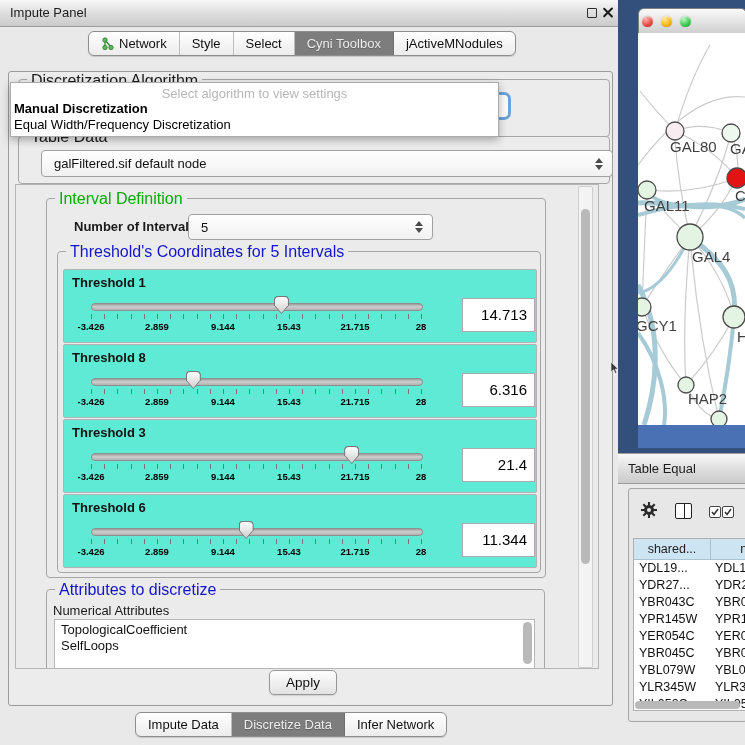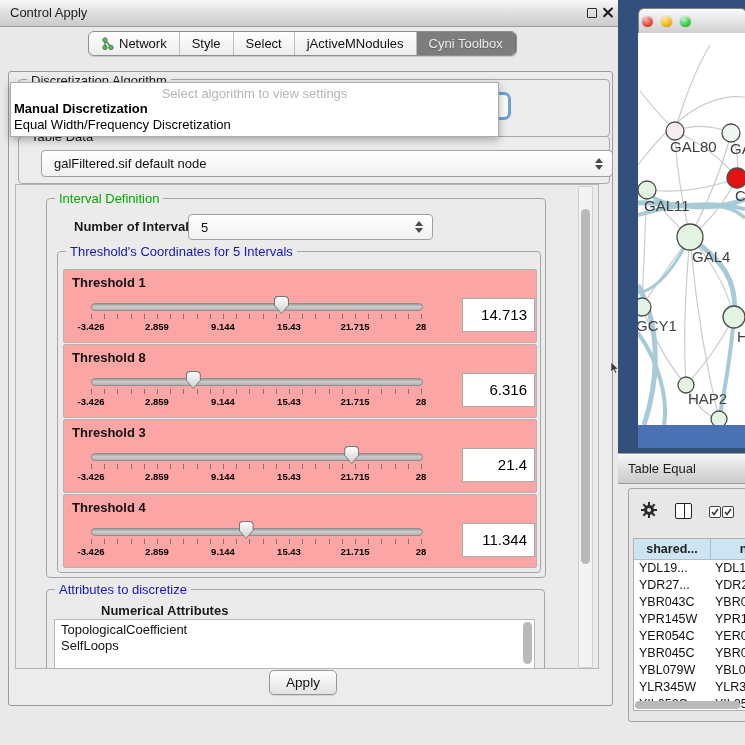--- a/index.html
+++ b/index.html
@@ -18,21 +18,21 @@
   
   .tabstrip{display:flex;align-items:stretch;height:23px;border:1px solid #8e8e8e;border-radius:6px;
             background:linear-gradient(#ffffff,#ececec);box-shadow:0 1px 1px rgba(0,0,0,.15);overflow:hidden;}
   .tab{display:flex;align-items:center;justify-content:center;gap:5px;padding:0 12px;font-size:13px;color:#111;
        border-right:1px solid #bdbdbd;white-space:nowrap;}
   .tab:last-child{border-right:none;}
   .tab.sel{background:#7d7d7d;color:#ececec;border-right:1px solid #6f6f6f;text-shadow:0 1px 1px rgba(0,0,0,.25);}
 
   
   .group{position:absolute;border:1px solid #a6a6a6;border-radius:4px;}
-  .legend{position:absolute;top:-8px;left:8px;padding:0 4px;font-size:13px;line-height:15px;background:#ececec;}
+  .legend{position:absolute;top:-8px;left:8px;padding:0 4px;font-size:16px;line-height:15px;background:#ececec;}
   .legend.on-vp{background:#ebebeb;}
   .legend.green{color:#00ad00;} .legend.blue{color:#1414cc;}
 
   
   .combo{position:absolute;background:linear-gradient(#ffffff,#f1f1f1);border:1px solid #a0a0a0;border-radius:4px;
          font-size:13px;color:#111;}
   .combo .c-text{position:absolute;left:12px;top:0;bottom:0;display:flex;align-items:center;}
   .stepper{position:absolute;right:9px;top:50%;transform:translateY(-50%);width:8px;height:12px;}
   .stepper:before,.stepper:after{content:"";position:absolute;left:0;border-left:4px solid transparent;border-right:4px solid transparent;}
   .stepper:before{top:0;border-bottom:5px solid #4a4a4a;}
@@ -42,21 +42,21 @@
   .popup{background:#ffffff;border:1px solid #ababab;box-shadow:0 3px 8px rgba(0,0,0,.30);z-index:40;}
   .popup .ph{margin-top:3px;text-align:center;font-size:13px;color:#b6b6b6;line-height:15px;}
   .popup .opt{font-size:13px;line-height:16px;padding-left:3px;color:#000;}
   .popup .opt.bold{font-weight:bold;}
   .focus-sliver{position:absolute;border:3px solid #6ba3d9;border-radius:7px;background:#fbfbfb;}
 
   
   .vp{position:absolute;border:1px solid #b5b5b5;background:#ebebeb;overflow:hidden;}
 
   
-  .th-panel{position:absolute;left:5px;width:472px;height:72px;border:1px solid #b3b3b3;border-radius:2px;background:#fca5a5;}
+  .th-panel{position:absolute;left:5px;width:472px;height:72px;border:1px solid #b3b3b3;border-radius:2px;background:#5eead4;}
   .th-title{position:absolute;left:8px;top:5px;font-size:13px;font-weight:bold;color:#111;}
   .track{position:absolute;left:27px;top:33px;width:330px;height:6px;border:1px solid #8f8f8f;border-radius:4px;
          background:linear-gradient(#9d9d9d,#cdcdcd 45%,#b2b2b2);}
   .thumb{position:absolute;top:26px;width:15px;height:18px;background:#777;z-index:3;
          clip-path:polygon(0 16%,10% 3%,28% 0,72% 0,90% 3%,100% 16%,100% 52%,50% 100%,0 52%);}
   .thumb i{position:absolute;left:1px;top:1px;right:1px;bottom:1px;display:block;background:linear-gradient(#fdfdfd,#cfcfcf);
          clip-path:polygon(0 16%,10% 3%,28% 0,72% 0,90% 3%,100% 16%,100% 52%,50% 100%,0 52%);}
   .tick{position:absolute;top:44px;width:1px;height:5px;background:#777;}
   .tick-label{position:absolute;top:51px;transform:translateX(-50%);font-size:9.5px;font-weight:bold;color:#000;white-space:nowrap;}
   .th-value{position:absolute;left:398px;top:28px;width:64px;height:32px;background:#fff;border:1px solid #ababab;
@@ -76,38 +76,38 @@
   .net-titlebar{background:linear-gradient(#fafafa,#cdcdcd);border:1px solid #808080;border-bottom-color:#909090;border-radius:6px 6px 0 0;}
   .light{position:absolute;top:7px;width:11px;height:11px;border-radius:50%;box-shadow:inset 0 1px 1px rgba(255,255,255,.7),0 0 1px rgba(0,0,0,.5);}
   .net-canvas{background:#ffffff;overflow:hidden;}
   .net-bottom{background:#4a71b4;}
 
   
   .tp-box{background:#e7e7e7;border:1px solid #a5a5a5;border-radius:3px;overflow:hidden;}
   .tbl-wrap{position:absolute;left:4px;top:49px;width:111px;height:171px;border:1px solid #b0b0b0;background:#fff;overflow:hidden;}
   .tbl-header{display:flex;height:21px;}
   .tbl-hcell{flex:none;display:flex;align-items:center;justify-content:center;background:#cde5f2;
-             border-right:1px solid #a9c2d1;border-bottom:1px solid #a9c2d1;font-size:12.5px;color:#222;font-weight:bold;}
+             border-right:1px solid #a9c2d1;border-bottom:1px solid #a9c2d1;font-size:12.5px;color:#222;}
   .tbl-row{display:flex;height:17px;line-height:17px;font-size:12.5px;color:#111;background:#fff;}
   .tbl-cell{flex:none;padding-left:5px;white-space:nowrap;overflow:hidden;}
   .hbar{position:absolute;left:1px;bottom:1px;height:8px;border-radius:4px;background:#b9b9b9;}
   .check-ic{position:absolute;width:10px;height:10px;border:1.3px solid #444;border-radius:2px;background:#fff;}
   .check-ic svg{position:absolute;left:0;top:0;}
   .col-ic{position:absolute;width:15px;height:14px;border:1.6px solid #222;border-radius:2px;background:#fff;}
   .col-ic:before{content:"";position:absolute;left:50%;top:0;bottom:0;width:1.6px;background:#222;}
 
   .net-icon{width:13px;height:13px;}
 </style>
 </head>
 <body>
 
 <div class="app">
 
   <div class="abs titlebar" style="left:0;top:0;width:618px;height:26px;">
-    <span class="t-label">Control Apply</span>
+    <span class="t-label">Impute Panel</span>
     <span class="float-box" style="left:587px;top:8px;"></span>
     <span class="x-icon" style="left:602px;top:7px;"></span>
   </div>
 
   <div class="abs tabstrip" style="left:88px;top:31px;">
     <div class="tab">
       <svg class="net-icon" viewBox="0 0 13 13">
         <line x1="4" y1="3" x2="4" y2="10" stroke="#2e7d32" stroke-width="1.2"></line>
         <line x1="4" y1="3" x2="10" y2="10" stroke="#2e7d32" stroke-width="1.2"></line>
         <circle cx="4" cy="3" r="2.2" fill="#5cb85c" stroke="#2e7d32" stroke-width="0.8"></circle>
@@ -115,25 +115,25 @@
         <circle cx="10" cy="10.5" r="2.2" fill="#5cb85c" stroke="#2e7d32" stroke-width="0.8"></circle>
       </svg>
       <span>Network</span>
     </div>
     <div class="tab">
       <span>Style</span>
     </div>
     <div class="tab">
       <span>Select</span>
     </div>
+    <div class="tab sel">
+      <span>Cyni Toolbox</span>
+    </div>
     <div class="tab">
       <span>jActiveMNodules</span>
-    </div>
-    <div class="tab sel">
-      <span>Cyni Toolbox</span>
     </div>
   </div>
 
   <div class="abs" style="left:8px;top:71px;width:603px;height:633px;border:1px solid #9b9b9b;border-radius:3px;background:#ececec;"></div>
 
   <div class="group" style="left:18px;top:79px;width:590px;height:56px;">
     <span class="legend" style="top:-7px;">Discretization Algorithm</span>
   </div>
   <div class="focus-sliver" style="left:455px;top:92px;width:50px;height:22px;"></div>
 
@@ -279,21 +279,21 @@
           <div class="tick" style="left: 343.8px;"></div>
           <div class="tick" style="left: 357px;"></div>
           <span class="tick-label" style="left: 27px;">-3.426</span>
           <span class="tick-label" style="left: 93px;">2.859</span>
           <span class="tick-label" style="left: 159px;">9.144</span>
           <span class="tick-label" style="left: 225px;">15.43</span>
           <span class="tick-label" style="left: 291px;">21.715</span>
           <span class="tick-label" style="left: 357px;">28</span>
         </div>
       <div class="th-panel" style="top:242px;">
-        <span class="th-title">Threshold 4</span>
+        <span class="th-title">Threshold 6</span>
         <div class="track"></div>
         <div class="thumb" style="left: 174.598px;">
             <i></i>
           </div>
         <div class="th-value">11.344</div>
       <div class="tick" style="left: 27px;"></div>
           <div class="tick" style="left: 40.2px;"></div>
           <div class="tick" style="left: 53.4px;"></div>
           <div class="tick" style="left: 66.6px;"></div>
           <div class="tick" style="left: 79.8px;"></div>
@@ -323,38 +323,49 @@
           <span class="tick-label" style="left: 159px;">9.144</span>
           <span class="tick-label" style="left: 225px;">15.43</span>
           <span class="tick-label" style="left: 291px;">21.715</span>
           <span class="tick-label" style="left: 357px;">28</span>
         </div>
     </div>
 
     <div class="group" style="left:30px;top:404px;width:497px;height:96px;">
       <span class="legend on-vp blue">Attributes to discretize</span>
     </div>
-    <div class="abs" style="left:37px;top:418px;font-size:13px;font-weight:bold;margin-left:48px;">Numerical Attributes</div>
+    <div class="abs" style="left:37px;top:418px;font-size:13px;font-weight:normal;">Numerical Attributes</div>
     <div class="listbox" style="left:38px;top:434px;width:479px;height:60px;">
       <div id="attr-items" style="padding-top:2px;">
           <div class="list-item">TopologicalCoefficient</div>
           <div class="list-item">SelfLoops</div>
         </div>
       <span class="vbar" style="right:2px;top:2px;height:42px;"></span>
     </div>
   </div>
 
   <div class="abs" style="left:578px;top:186px;width:13px;height:480px;background:#f3f3f3;border:1px solid #cfcfcf;border-radius:2px;">
     <span class="vbar" style="left:1.5px;top:22px;height:355px;"></span>
   </div>
 
   <div class="btn" style="left:269px;top:670px;width:66px;height:23px;">
     <span>Apply</span>
   </div>
 
+  <div class="abs tabstrip" style="left:135px;top:712px;">
+    <div class="tab">
+      <span>Impute Data</span>
+    </div>
+    <div class="tab sel">
+      <span>Discretize Data</span>
+    </div>
+    <div class="tab">
+      <span>Infer Network</span>
+    </div>
+  </div>
 
   <div class="abs desktop" style="left:618px;top:0;width:127px;height:453px;"></div>
 
   <div class="abs net-titlebar" style="left:638px;top:8px;width:107px;height:25px;">
     <span class="light" style="left:3px;background:radial-gradient(circle at 35% 30%,#ffb3ad,#e8453c 60%,#b02a22);"></span>
     <span class="light" style="left:22px;background:radial-gradient(circle at 35% 30%,#ffe6a6,#f7b500 60%,#c08900);"></span>
     <span class="light" style="left:41px;background:radial-gradient(circle at 35% 30%,#b8f5c0,#35c94a 60%,#1f9933);"></span>
   </div>
 
   <div class="abs net-canvas" style="left:638px;top:33px;width:107px;height:392px;">

